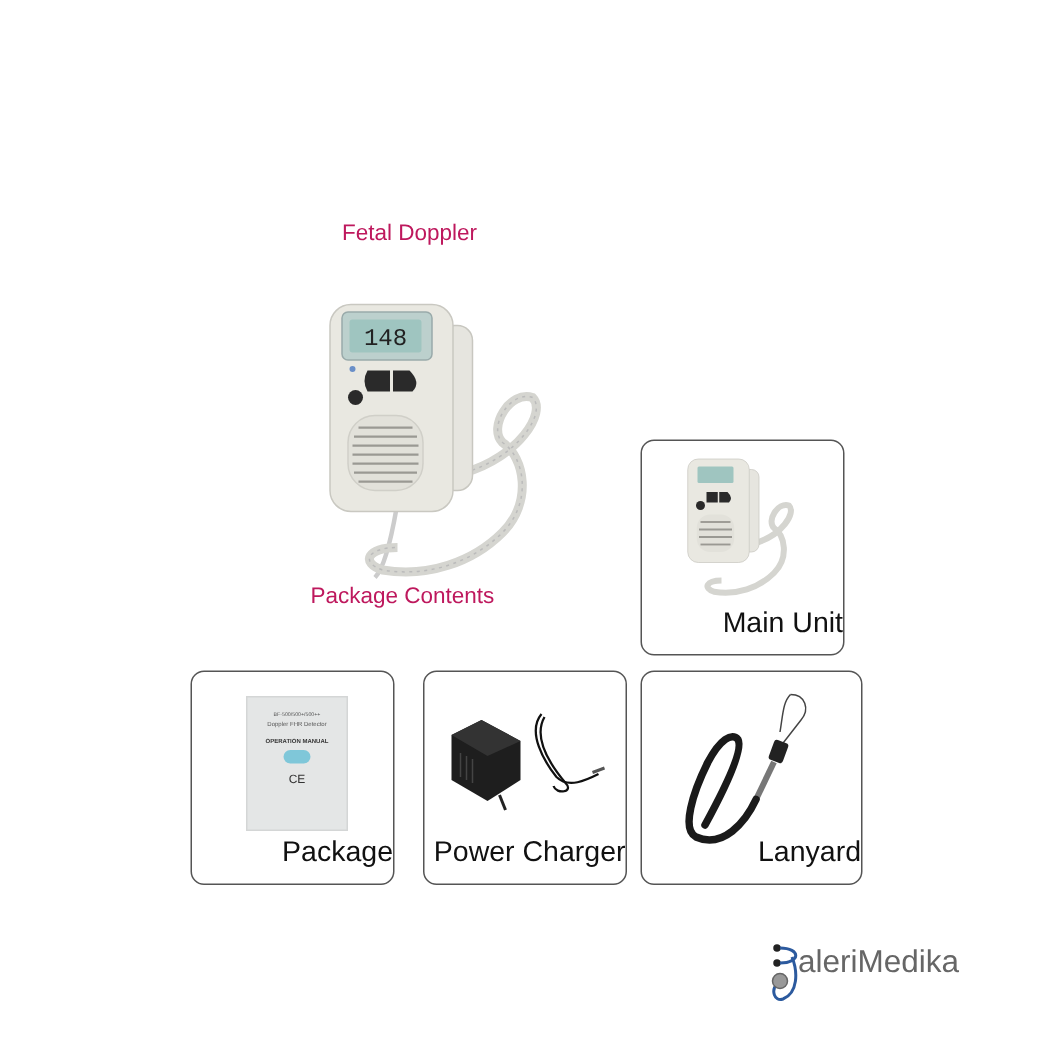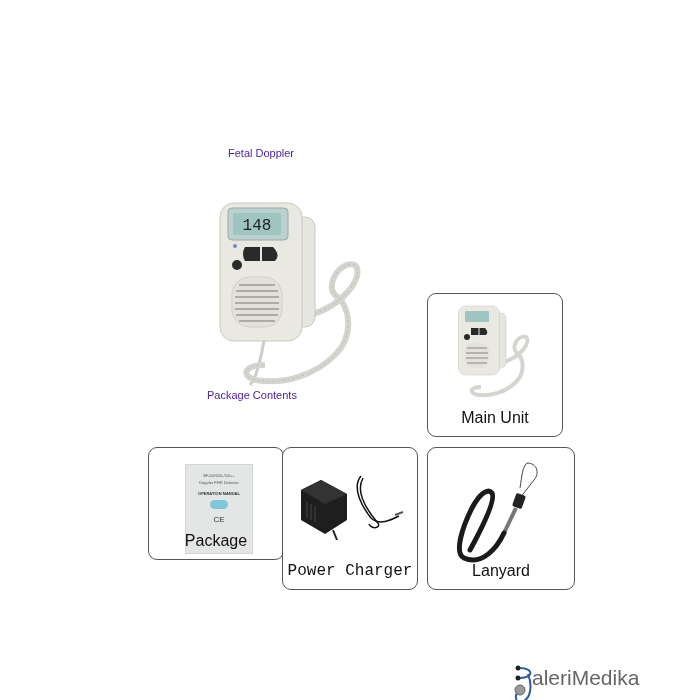--- a/index.html
+++ b/index.html
@@ -1,22 +1,22 @@
 <!DOCTYPE html>
 <html><head>
 <meta charset="utf-8">
 <style>
   html, body { margin:0; padding:0; background:#ffffff; }
   body { width:700px; height:700px; position:relative; overflow:hidden; font-family:"Liberation Sans", sans-serif; color:#111; }
   .abs { position:absolute; }
-  .title { font-size:11px; color:#4c1d95; }
+  .title { font-size:15px; color:#be185d; }
   .box { position:absolute; border:1.5px solid #555; border-radius:9px; background:#fff; box-sizing:border-box; }
-  .box .label { position:absolute; left:0; right:0; bottom:9px; text-align:center; font-size:16px; color:#111; }
+  .box .label { position:absolute; left:0; right:0; bottom:9px; text-align:right; font-size:19px; color:#111; }
   .device { position:absolute; }
-  .logo { position:absolute; left:516px; top:666px; font-size:21px; color:#666; }
+  .logo { position:absolute; left:516px; top:630px; font-size:21px; color:#666; }
 </style>
 </head>
 <body>
 
 <div class="abs title" style="left:228px; top:147px;">Fetal Doppler</div>
 
 <svg class="device" style="left:215px; top:195px;" width="160" height="200" viewBox="0 0 160 200">
 
   <path d="M50 140 C45 170 40 185 35 190" stroke="#ccc" stroke-width="3" fill="none"></path>
   <g fill="none" stroke="#d5d5d0" stroke-width="6">
@@ -68,32 +68,32 @@
     <g stroke="#9a9993" stroke-width="2.5">
       <line x1="22" y1="92" x2="62" y2="92"></line>
         <line x1="20" y1="102" x2="64" y2="102"></line>
       <line x1="20" y1="112" x2="64" y2="112"></line>
         <line x1="22" y1="122" x2="62" y2="122"></line>
     </g>
   </svg>
   <div class="label">Main Unit</div>
 </div>
 
-<div class="box" style="left:148px; top:447px; width:136px; height:113px;">
+<div class="box" style="left:127px; top:447px; width:136px; height:143px;">
   <div style="position:absolute; left:36px; top:16px; width:66px; height:88px; background:#e4e6e6; border:1px solid #d4d6d6;">
     <div style="font-size:3.5px; color:#555; text-align:center; margin-top:9px;">BF-500/500+/500++</div>
     <div style="font-size:4px; color:#555; text-align:center; margin-top:2px;">Doppler FHR Detector</div>
     <div style="font-size:4px; color:#333; font-weight:bold; text-align:center; margin-top:6px;">OPERATION MANUAL</div>
     <div style="width:18px; height:9px; margin:4px auto 0; border-radius:6px; background:#7fc7d9;"></div>
     <div style="font-size:8px; color:#333; text-align:center; margin-top:6px;">CE</div>
   </div>
   <div class="label">Package</div>
 </div>
 
-<div class="box" style="left:282px; top:447px; width:136px; height:143px;font-family:Liberation Mono, monospace;">
+<div class="box" style="left:282px; top:447px; width:136px; height:143px;">
   <svg style="position:absolute; left:8px; top:20px;" width="120" height="80" viewBox="0 0 120 80">
     <path d="M70 8 C60 20 72 40 80 50 C88 58 100 52 108 48" stroke="#111" stroke-width="1.5" fill="none"></path>
     <path d="M72 10 C64 24 76 42 86 54 C92 60 80 62 78 56" stroke="#111" stroke-width="1.5" fill="none"></path>
     <line x1="104" y1="47" x2="112" y2="44" stroke="#555" stroke-width="2"></line>
     <path d="M10 22 L30 12 L56 26 L56 52 L34 66 L10 52 Z" fill="#1e1e1e"></path>
     <path d="M10 22 L30 12 L56 26 L34 36 Z" fill="#333"></path>
     <g stroke="#444" stroke-width="1">
       <line x1="16" y1="34" x2="16" y2="50"></line>
         <line x1="20" y1="36" x2="20" y2="52"></line>
         <line x1="24" y1="38" x2="24" y2="54"></line>

